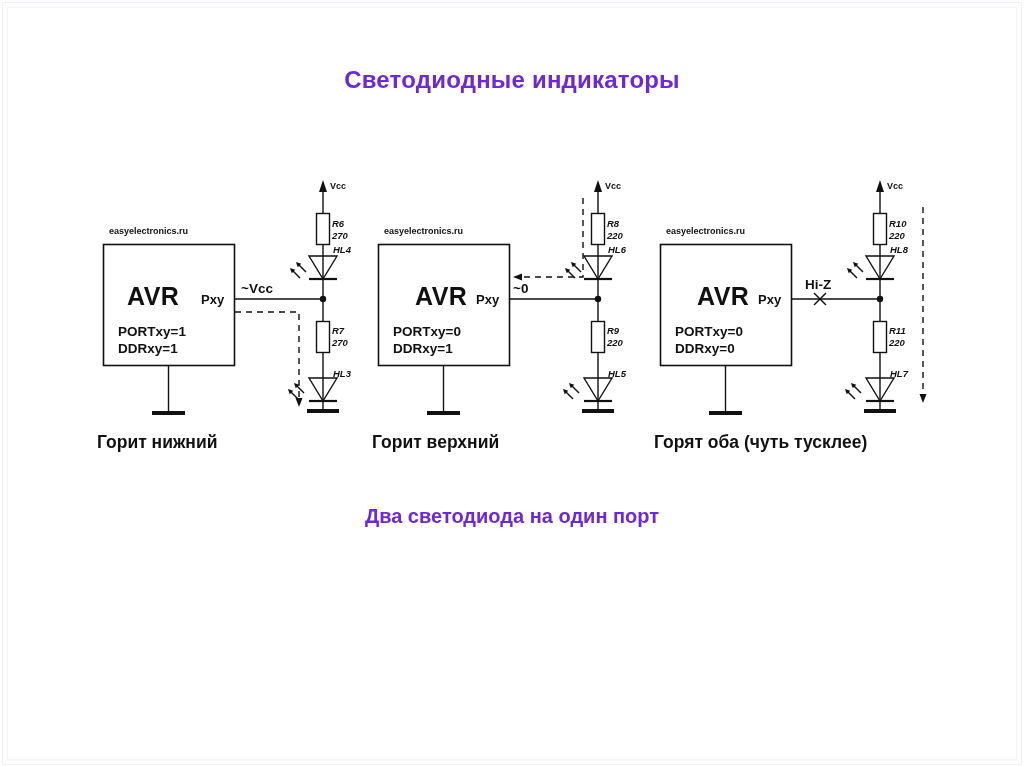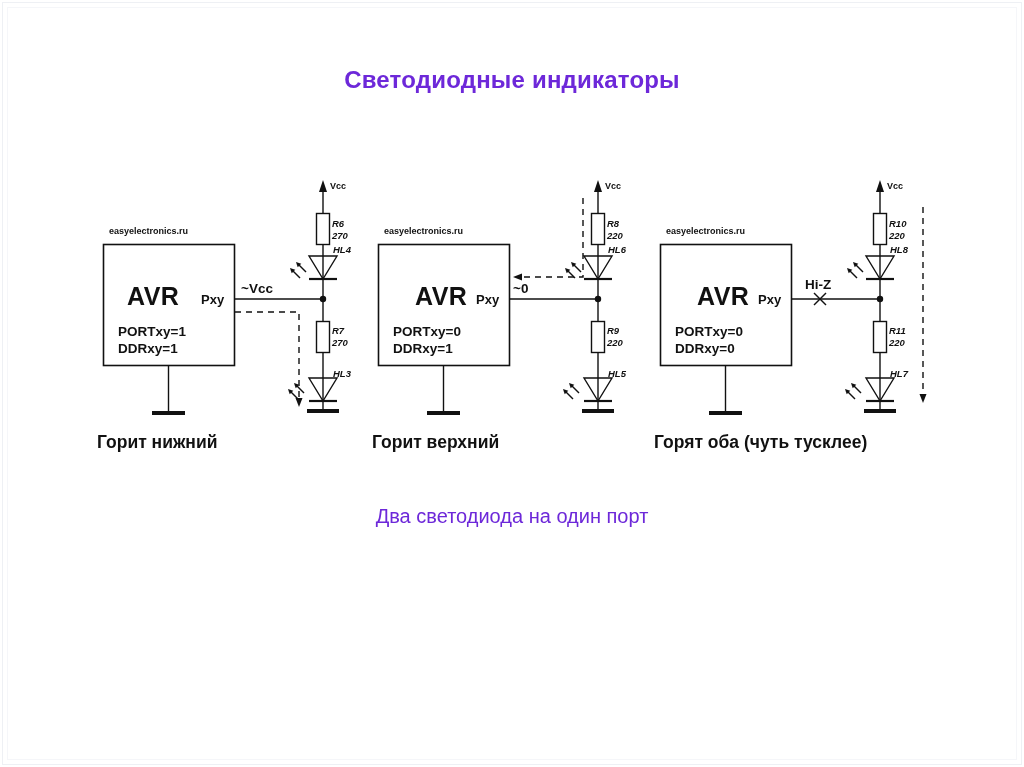--- a/index.html
+++ b/index.html
@@ -8,21 +8,21 @@
     font-family:"Liberation Sans","DejaVu Sans",sans-serif;color:#6d28d9;overflow:hidden;
   }
   .frame-outer{position:absolute;inset:2px;border:1px solid #eef0f4;pointer-events:none;}
   .frame-inner{position:absolute;inset:7px;border:1px solid #f5f6f9;pointer-events:none;}
   .title{
     position:absolute;top:66px;left:0;width:100%;text-align:center;
     font-size:24px;font-weight:bold;letter-spacing:0.2px;
   }
   .subtitle{
     position:absolute;top:505px;left:0;width:100%;text-align:center;
-    font-size:20px;font-weight:normal;
+    font-size:20px;font-weight:bold;
   }
   .circuit{position:absolute;top:172px;width:292px;height:292px;}
   .circuit.c1{left:95px;}
   .circuit.c2{left:370px;}
   .circuit.c3{left:652px;}
   svg{display:block;width:100%;height:100%;}
 
   .w{stroke:#111;stroke-width:1.4;fill:none;}
   .w2{stroke-width:2.2;}
   .gnd{stroke-width:4;}

